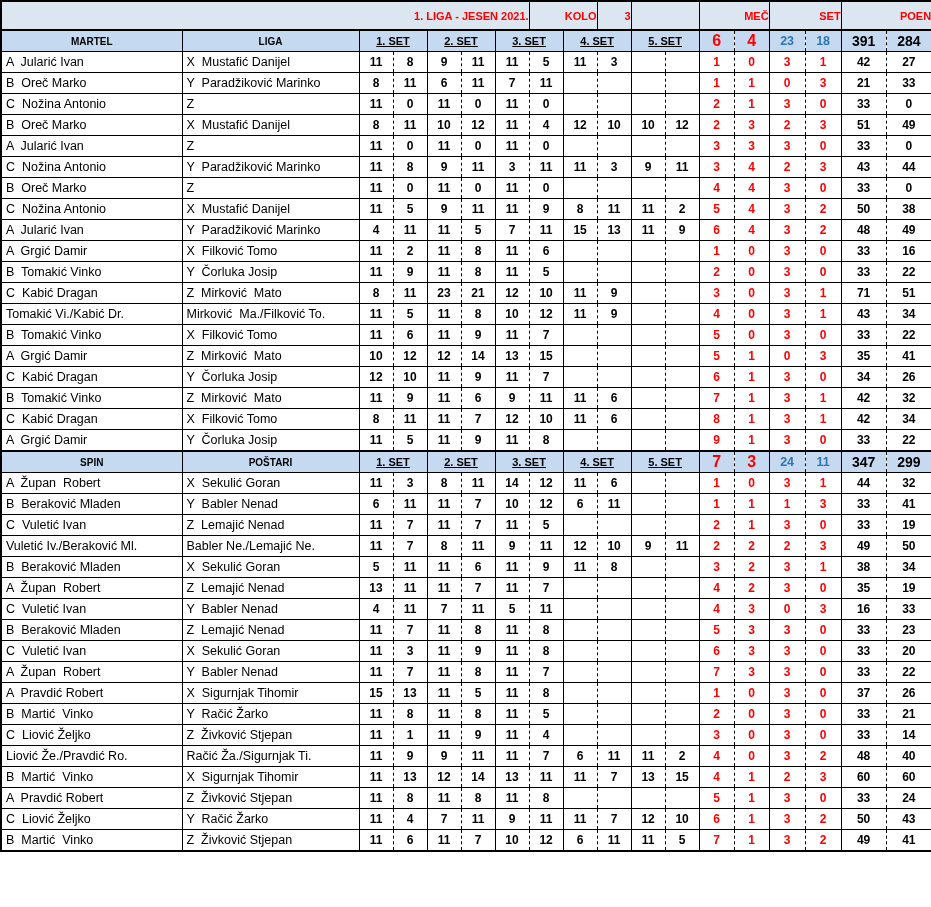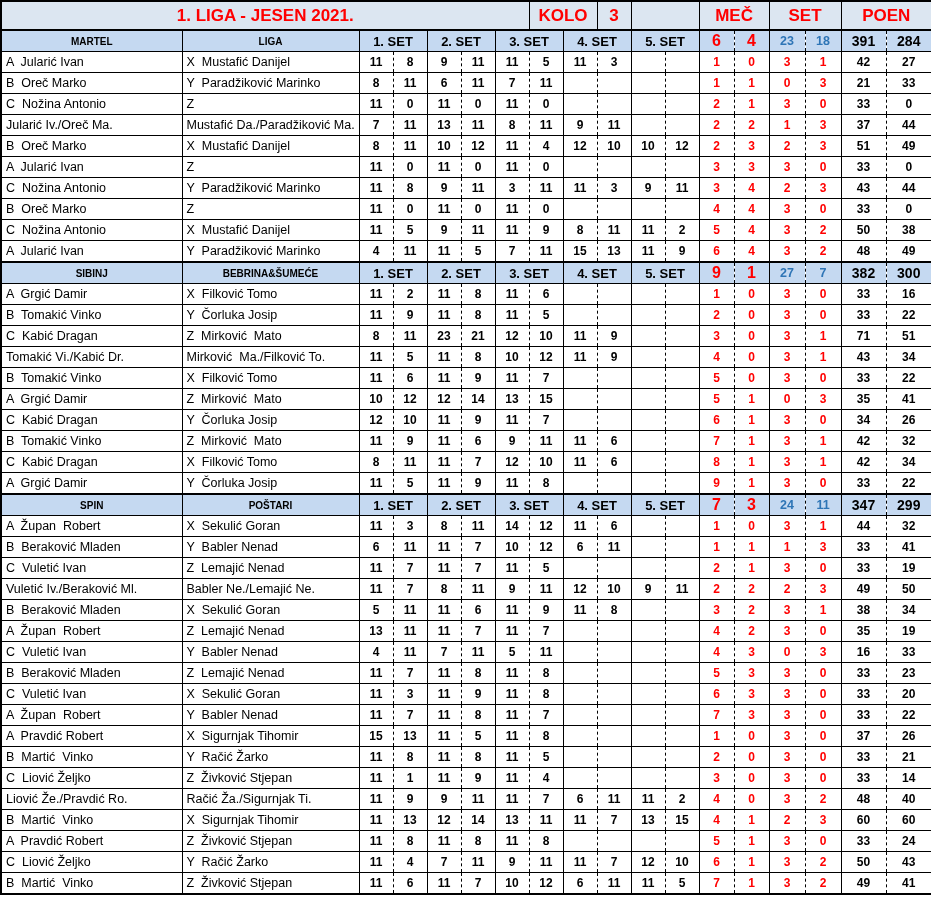--- a/index.html
+++ b/index.html
@@ -30,31 +30,32 @@
   }
   
   .vr{border-right:1px solid var(--line);}
   .da{border-right:1px dashed var(--line);}
   
   tr.toprow td{
     height:27px;
     background:var(--topbg);
     color:var(--red);
     font-weight:bold;
-    font-size:17px;
+    font-size:11px;
     border-top:none;
+    text-align:right;
   }
   
   tr.teamrow td{
     background:var(--teambg);
     border-top:2px solid var(--line);
     font-weight:bold;
   }
   .tname{font-size:10px;}
-  .seth{font-size:13px;}
+  .seth{font-size:11px;text-decoration:underline;}
   .mecbig{color:var(--red);font-size:16px;}
   .setblue{color:var(--blue);font-size:12.5px;}
   .poenb{font-size:14px;}
   
   .pname{
     text-align:left;
     padding-left:4px;
     font-weight:normal;
     font-size:12.5px;
   }
@@ -165,40 +166,20 @@
     <td class="sc da"></td>
     <td class="sc vr"></td>
     <td class="mc da">2</td>
     <td class="mc vr">1</td>
     <td class="mc da">3</td>
     <td class="mc vr">0</td>
     <td class="pc da">33</td>
     <td class="pc">0</td>
   </tr>
       <tr class="matchrow">
-    <td class="pname vr">Jularić Iv./Oreč Ma.</td>
-    <td class="pname vr">Mustafić Da./Paradžiković Ma.</td>
-    <td class="sc da">7</td>
-    <td class="sc vr">11</td>
-    <td class="sc da">13</td>
-    <td class="sc vr">11</td>
-    <td class="sc da">8</td>
-    <td class="sc vr">11</td>
-    <td class="sc da">9</td>
-    <td class="sc vr">11</td>
-    <td class="sc da"></td>
-    <td class="sc vr"></td>
-    <td class="mc da">2</td>
-    <td class="mc vr">2</td>
-    <td class="mc da">1</td>
-    <td class="mc vr">3</td>
-    <td class="pc da">37</td>
-    <td class="pc">44</td>
-  </tr>
-      <tr class="matchrow">
     <td class="pname vr">B  Oreč Marko</td>
     <td class="pname vr">X  Mustafić Danijel</td>
     <td class="sc da">8</td>
     <td class="sc vr">11</td>
     <td class="sc da">10</td>
     <td class="sc vr">12</td>
     <td class="sc da">11</td>
     <td class="sc vr">4</td>
     <td class="sc da">12</td>
     <td class="sc vr">10</td>
@@ -303,35 +284,20 @@
     <td class="sc da">15</td>
     <td class="sc vr">13</td>
     <td class="sc da">11</td>
     <td class="sc vr">9</td>
     <td class="mc da">6</td>
     <td class="mc vr">4</td>
     <td class="mc da">3</td>
     <td class="mc vr">2</td>
     <td class="pc da">48</td>
     <td class="pc">49</td>
-  </tr>
-      <tr class="teamrow">
-    <td class="tname vr">SIBINJ</td>
-    <td class="tname vr">BEBRINA&amp;ŠUMEĆE</td>
-    <td colspan="2" class="seth vr">1. SET</td>
-    <td colspan="2" class="seth vr">2. SET</td>
-    <td colspan="2" class="seth vr">3. SET</td>
-    <td colspan="2" class="seth vr">4. SET</td>
-    <td colspan="2" class="seth vr">5. SET</td>
-    <td class="mecbig da">9</td>
-    <td class="mecbig vr">1</td>
-    <td class="setblue da">27</td>
-    <td class="setblue vr">7</td>
-    <td class="poenb da">382</td>
-    <td class="poenb">300</td>
   </tr>
       <tr class="matchrow">
     <td class="pname vr">A  Grgić Damir</td>
     <td class="pname vr">X  Filković Tomo</td>
     <td class="sc da">11</td>
     <td class="sc vr">2</td>
     <td class="sc da">11</td>
     <td class="sc vr">8</td>
     <td class="sc da">11</td>
     <td class="sc vr">6</td>

